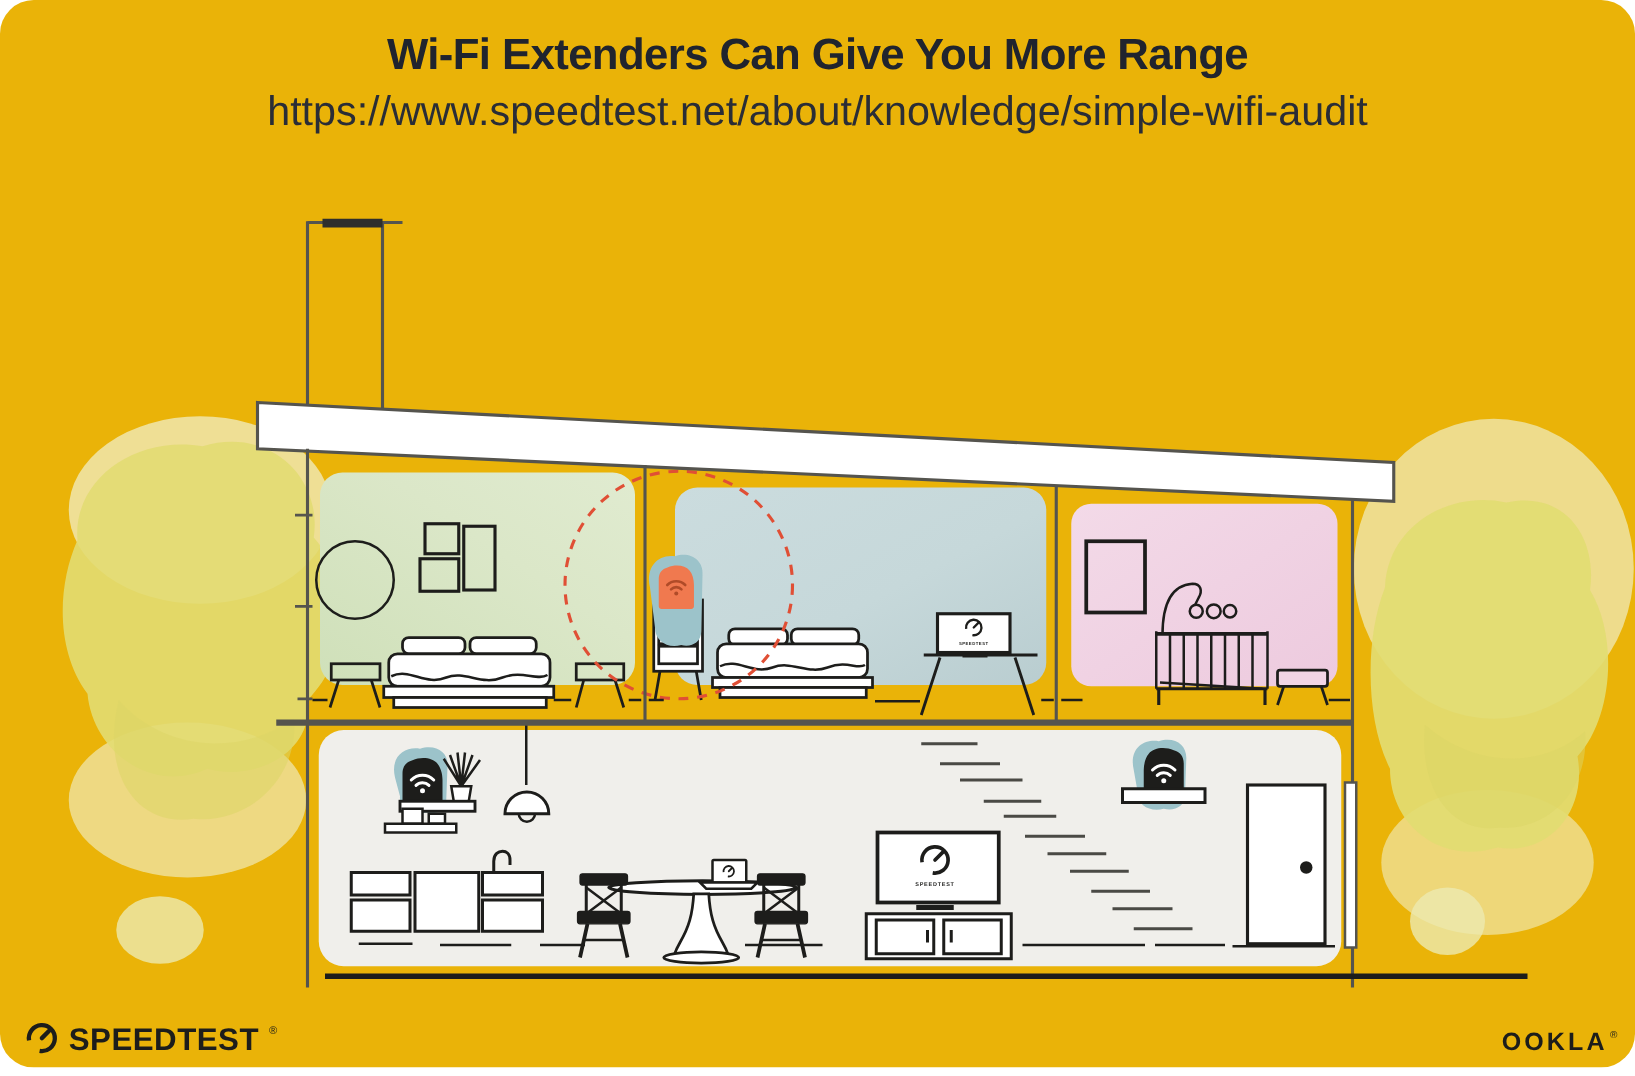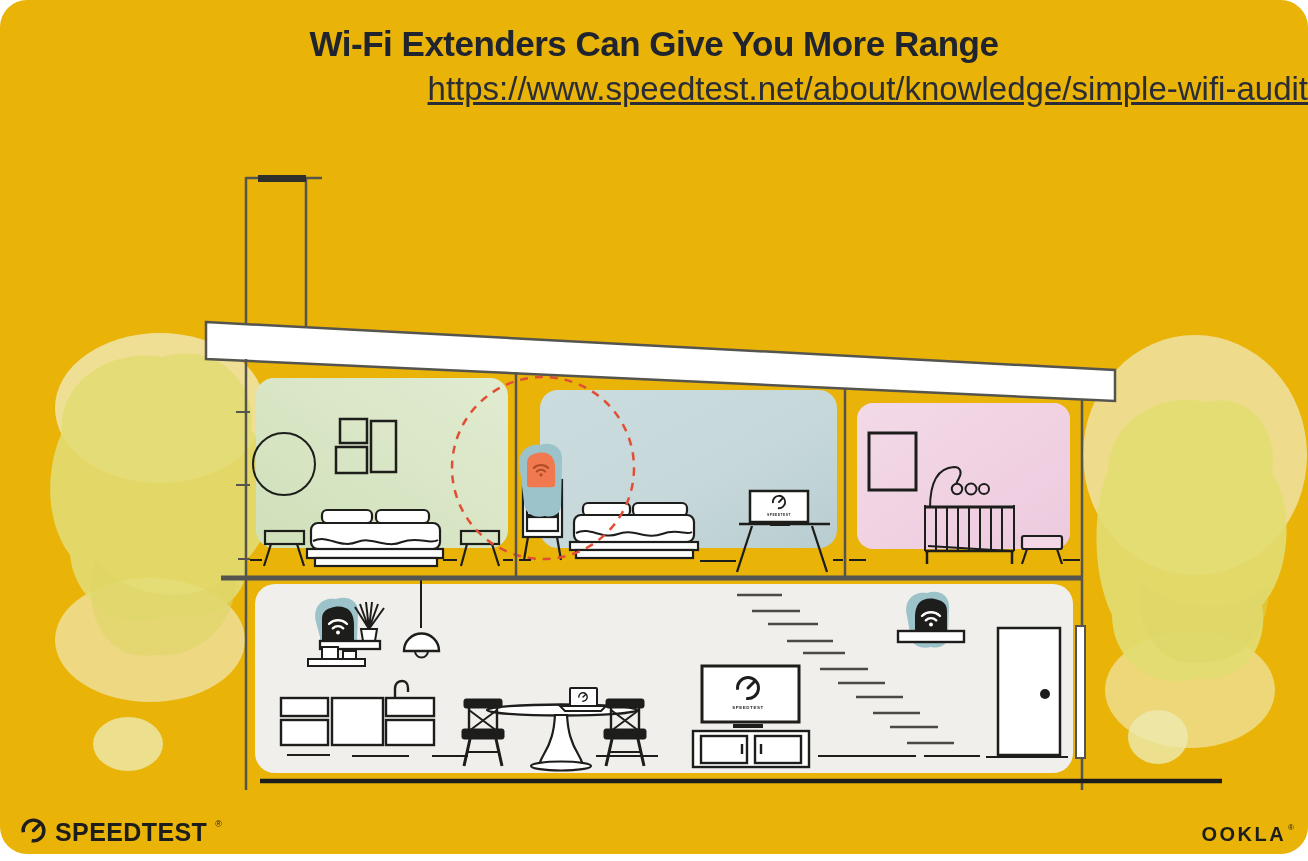--- a/index.html
+++ b/index.html
@@ -1,21 +1,21 @@
 <!DOCTYPE html>
 <html><head>
 <meta charset="utf-8">
 <style>
   html,body{margin:0;padding:0;background:#ffffff;}
   .page{position:relative;width:1308px;height:854px;background:#eab308;overflow:hidden;
         font-family:"Liberation Sans",sans-serif;border-radius:27px;}
   .page-title{position:absolute;top:25px;left:0;width:100%;text-align:center;
         font-size:35px;font-weight:bold;letter-spacing:-0.5px;color:#20242e;line-height:1.1;}
-  .page-url{position:absolute;top:71px;left:0;width:100%;text-align:right;
-        font-size:33px;font-weight:400;letter-spacing:0px;color:#2a2d36;line-height:1.1;text-decoration:underline;}
+  .page-url{position:absolute;top:71px;left:0;width:100%;text-align:center;
+        font-size:33px;font-weight:400;letter-spacing:0px;color:#2a2d36;line-height:1.1;}
   .scene{position:absolute;left:0;top:0;width:1308px;height:861px;}
   .footer-left{position:absolute;left:20px;top:817px;display:flex;align-items:flex-start;gap:8px;color:#1d1d1b;}
   .footer-left .wordmark{font-size:25px;font-weight:bold;letter-spacing:0.4px;line-height:30px;}
   .footer-left .reg{font-size:9px;line-height:10px;margin-top:2px;}
   .footer-right{position:absolute;right:14px;top:822px;display:flex;align-items:flex-start;gap:2px;color:#1d1d1b;margin-left:45px;}
   .footer-right .wordmark{font-size:20px;font-weight:bold;letter-spacing:2.5px;line-height:24px;}
   .footer-right .reg{font-size:8px;line-height:9px;margin-top:1px;}
   svg text{font-family:"Liberation Sans",sans-serif;}
 </style>
 </head>

